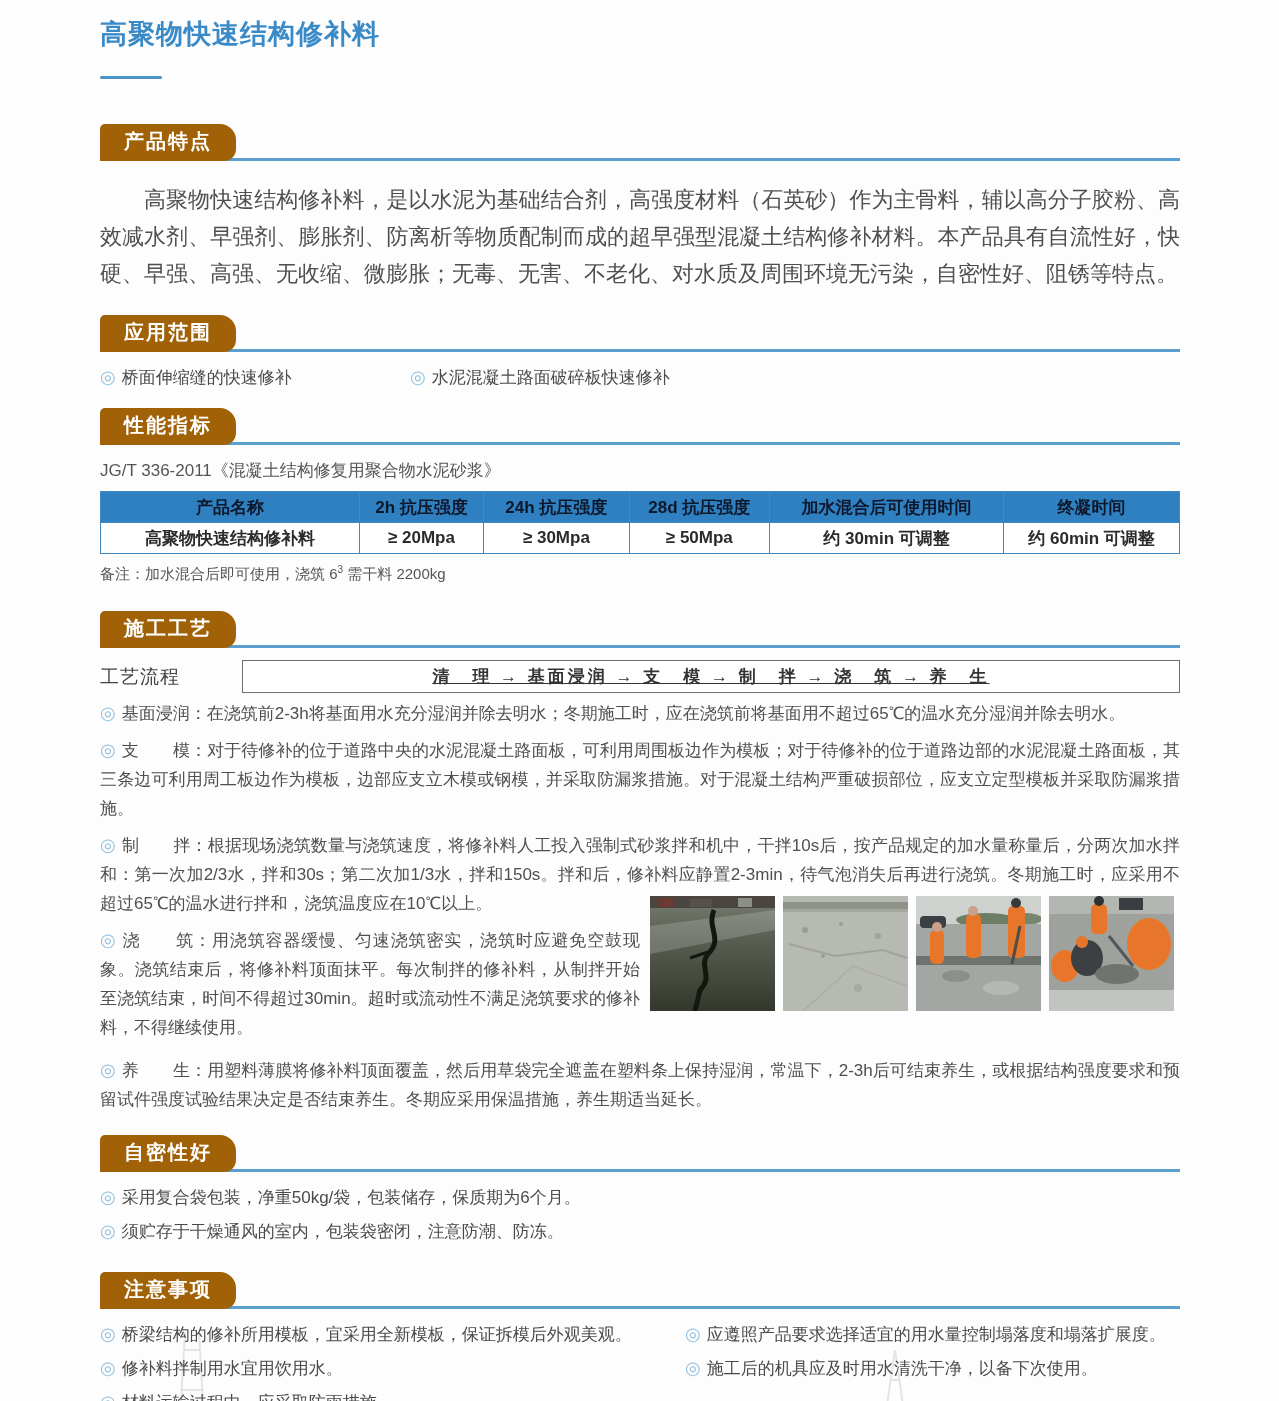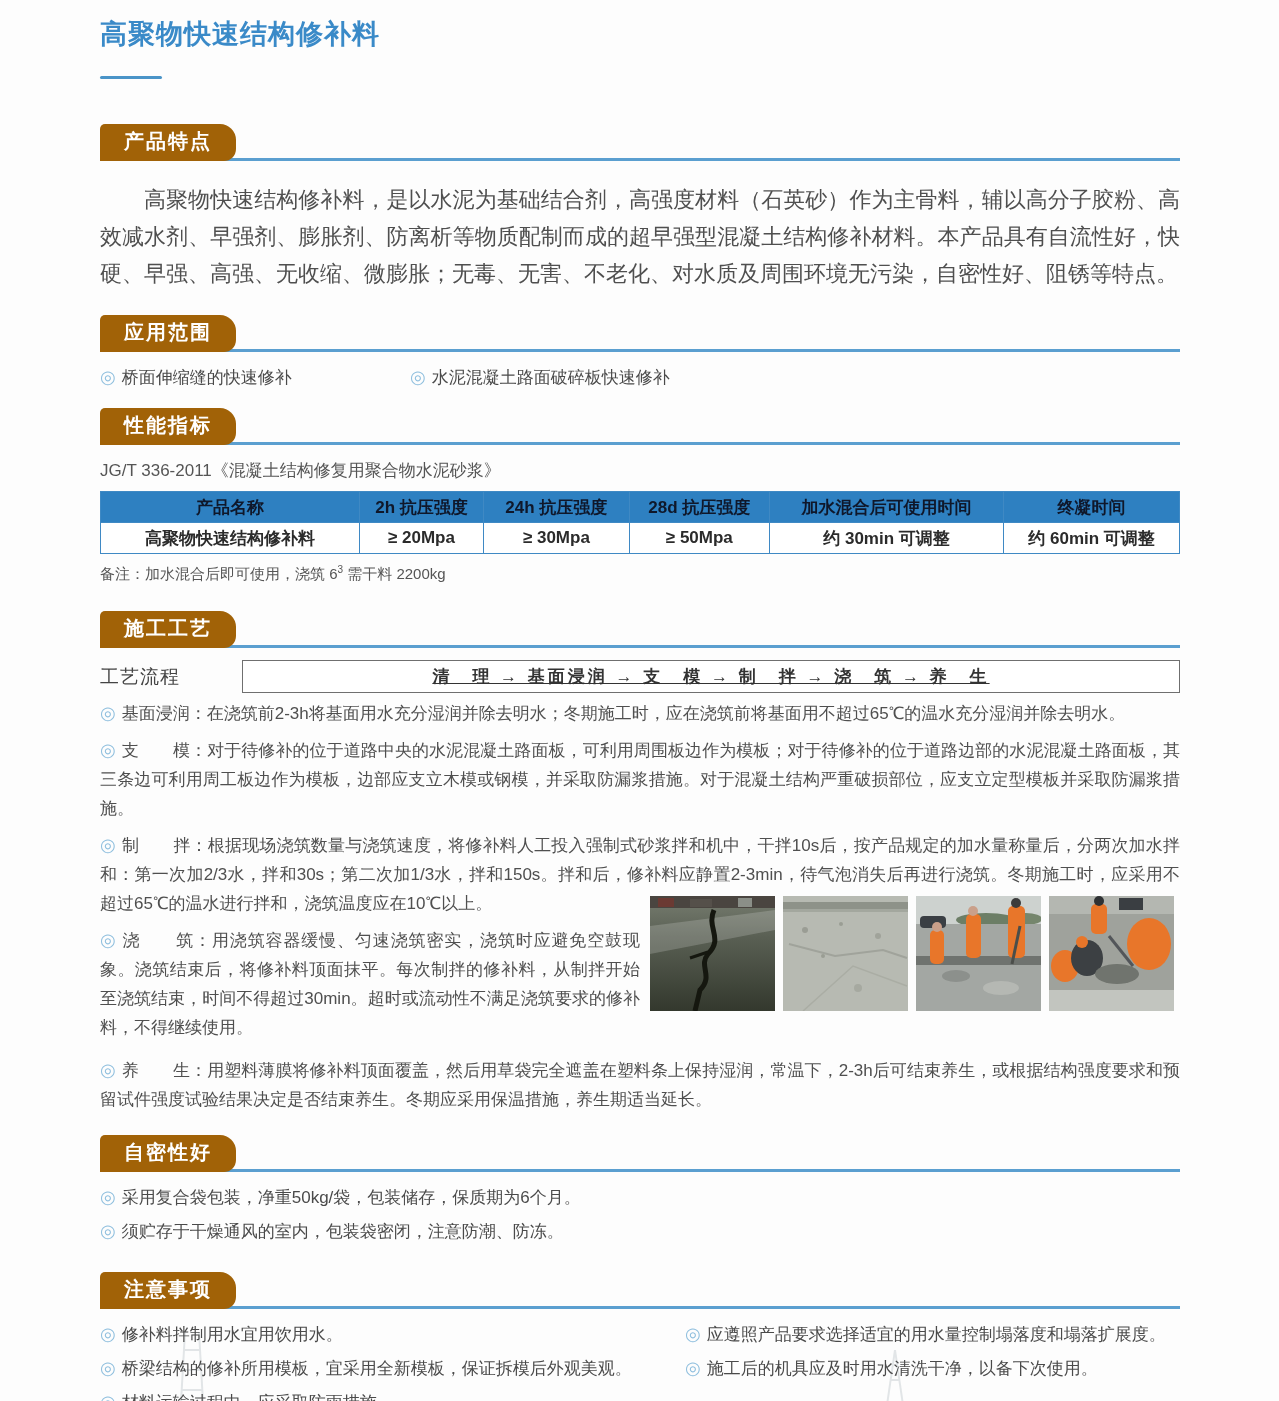--- a/index.html
+++ b/index.html
@@ -257,22 +257,22 @@
       <div class="line-item"><span class="bullet">◎</span><span>须贮存于干燥通风的室内，包装袋密闭，注意防潮、防冻。</span></div>
     </div>
   </section>
 
   <section class="sec" style="margin-top:30px;">
     <div class="sec-head">
       <div class="sec-tab">注意事项</div>
     </div>
     <div class="notes-cols">
       <div class="note-col notes-left">
+        <div class="line-item"><span class="bullet">◎</span><span>桥梁结构的修补所用模板，宜采用全新模板，保证拆模后外观美观。</span></div>
         <div class="line-item"><span class="bullet">◎</span><span>修补料拌制用水宜用饮用水。</span></div>
-        <div class="line-item"><span class="bullet">◎</span><span>桥梁结构的修补所用模板，宜采用全新模板，保证拆模后外观美观。</span></div>
         <div class="line-item"><span class="bullet">◎</span><span>材料运输过程中，应采取防雨措施。</span></div>
 
       </div>
       <div class="note-col notes-right">
         <div class="line-item"><span class="bullet">◎</span><span>应遵照产品要求选择适宜的用水量控制塌落度和塌落扩展度。</span></div>
         <div class="line-item"><span class="bullet">◎</span><span>施工后的机具应及时用水清洗干净，以备下次使用。</span></div>
       </div>
     </div>
   </section>
 

